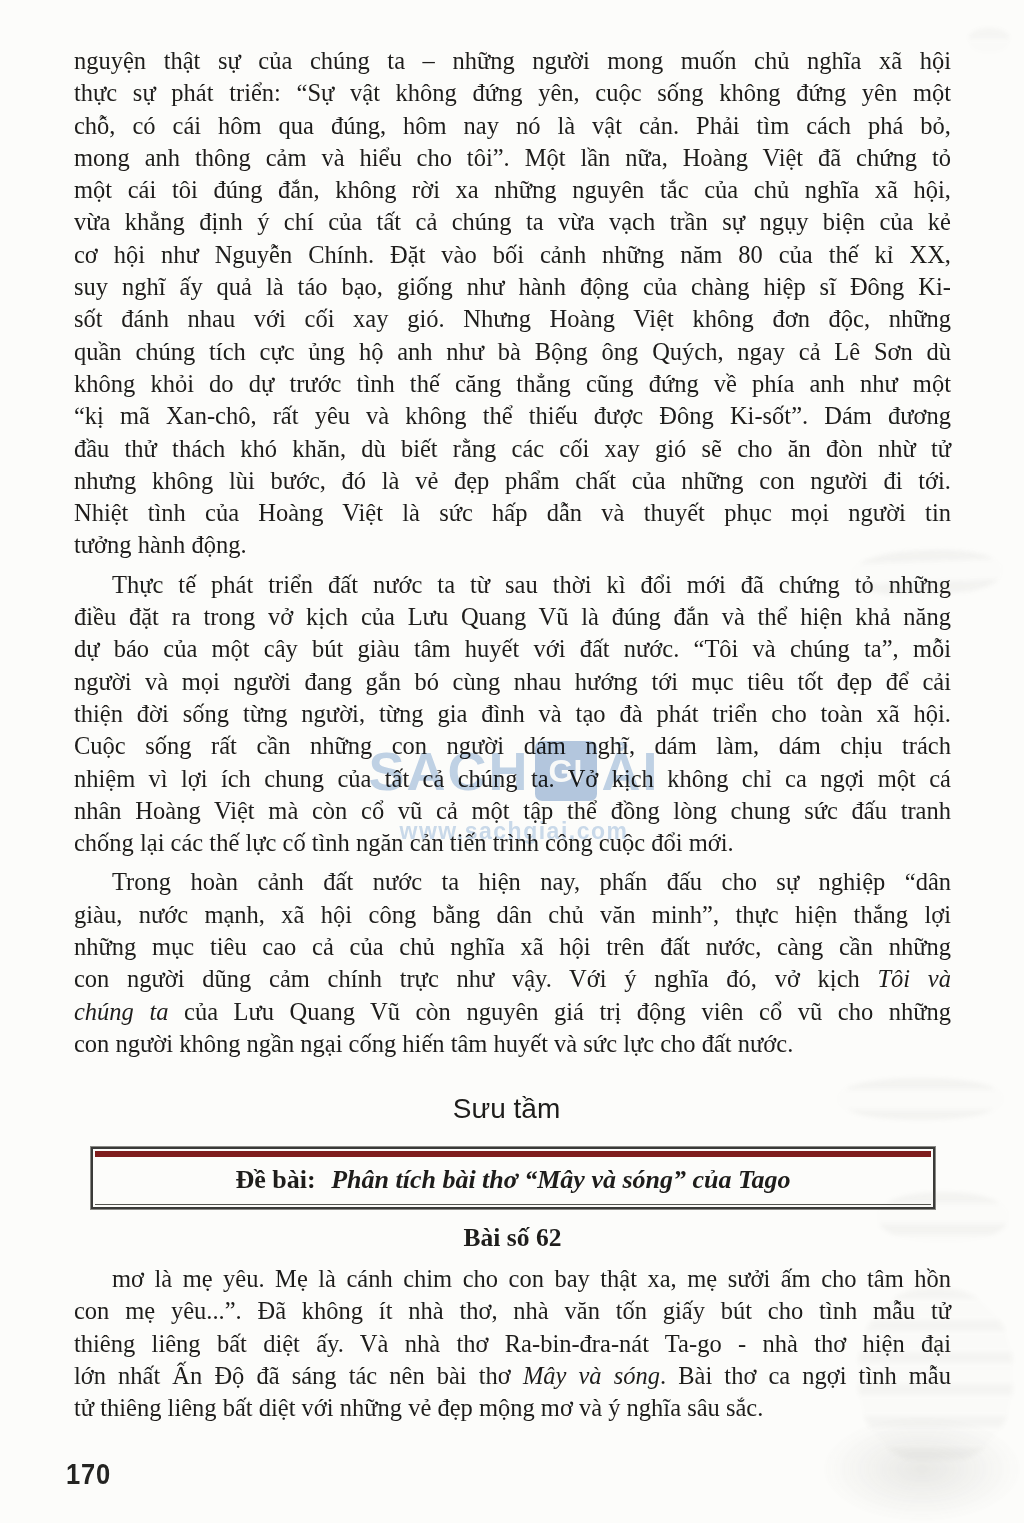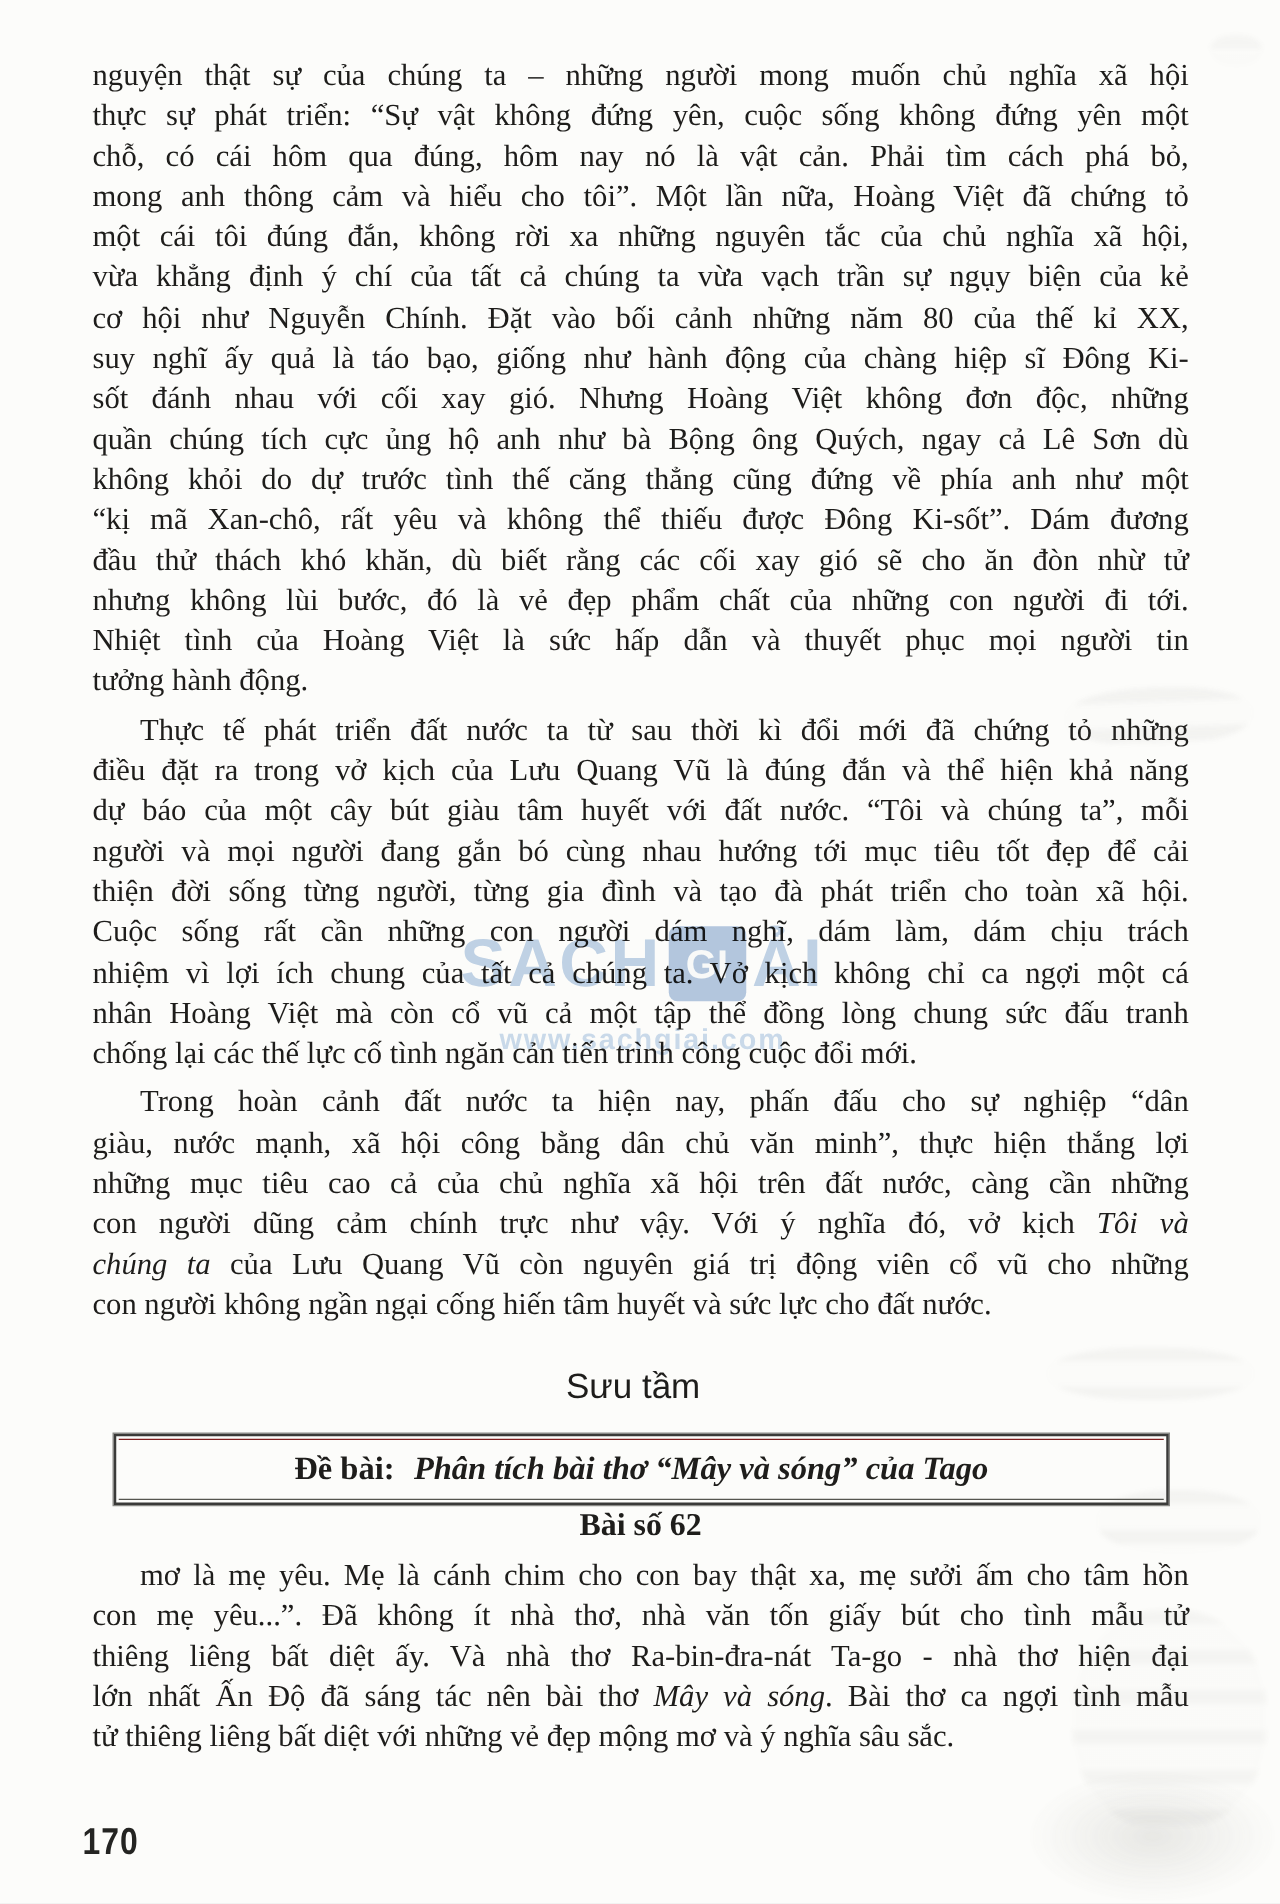--- a/index.html
+++ b/index.html
@@ -40,31 +40,31 @@
   .exercise-box-outer {
     margin-top: 21px;
     margin-left: 17px;
     margin-right: 16px;
     border: 2px solid #3a3a38;
     box-shadow: 0 0 0 1px #8a8a86;
     padding: 2px;
     background: #fcfcfa;
   }
   .exercise-box-inner {
-    border-top: 1px solid #7f1d1d;
+    border-top: 6px solid #7f1d1d;
     border-bottom: 1px solid #55554f;
     padding: 7px 10px 8px 10px;
     text-align: center;
     font-size: 26px;
     font-weight: bold;
   }
   .exercise-box-inner .box-label { font-style: normal; }
   .exercise-box-inner .box-title { font-style: italic; margin-left: 9px; }
   .section-heading {
-    margin-top: 0;
+    margin-top: 13px;
     text-align: center;
     font-size: 25.5px;
     font-weight: bold;
   }
   .paragraphs-bottom { margin-top: 9px; }
   .page-number {
     position: absolute;
     left: 66px;
     top: 1457px;
     font-family: "Liberation Sans", "DejaVu Sans", sans-serif;

